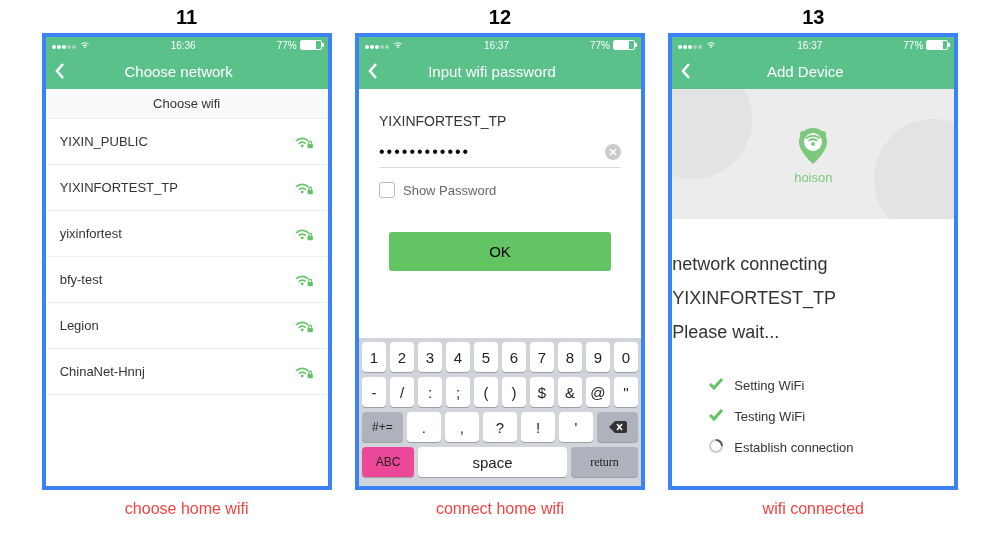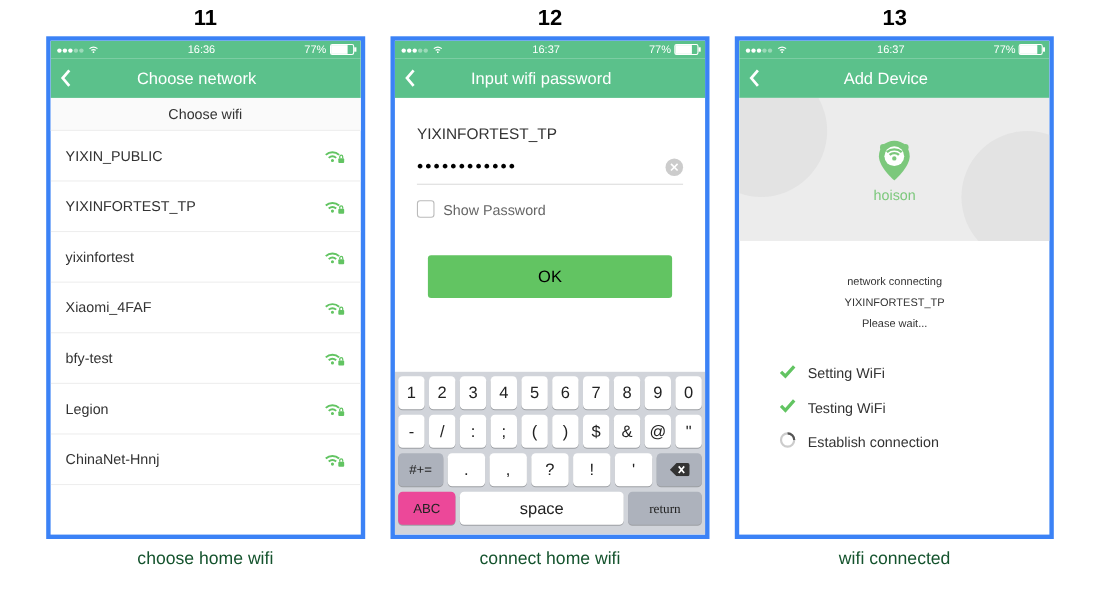--- a/index.html
+++ b/index.html
@@ -40,25 +40,25 @@
   .key.abc { flex:1.4; background:#ec4899; font-size:12px; }
   .key.sym { flex:1.2; background:#adb2bc; font-size:12px; }
   .key.bks { flex:1.2; background:#adb2bc; }
   
   .logo-area { background:#ececec; height:130px; display:flex; flex-direction:column; align-items:center; justify-content:center; gap:4px; position:relative; overflow:hidden; }
   .logo-area::before, .logo-area::after { content:""; position:absolute; width:120px; height:120px; border-radius:50%; background:#e3e3e3; }
   .logo-area::before { left:-40px; top:-30px; }
   .logo-area::after { right:-40px; top:30px; }
   .logo { position:relative; z-index:2; display:flex; flex-direction:column; align-items:center; gap:2px; }
   .logo-text { color:#7cc87c; font-size:13px; font-weight:500; }
-  .conn { text-align:center; padding:28px 0 20px; font-size:10px; color:#333; line-height:1.9; }
+  .conn { text-align:left; padding:28px 0 20px; font-size:18px; color:#333; line-height:1.9; }
   .steps { padding:0 36px; font-size:13px; color:#333; }
   .step-line { display:flex; align-items:center; gap:10px; padding:6px 0; }
   .tick svg, .spinner svg { width:16px; height:16px; }
-  .caption { text-align:center; font-size:16px; color:#14532d; padding-top:10px; }
+  .caption { text-align:center; font-size:16px; color:#ef4444; padding-top:10px; }
 </style>
 </head>
 <body>
 
 <div class="row">
 
   <div class="col">
     <div class="step-num">11</div>
     <div class="phone">
       <div class="status-bar">
@@ -97,28 +97,20 @@
           <div class="wifi-row">
             <span>YIXINFORTEST_TP</span>
             <svg class="wifi-ic" viewBox="0 0 22 18">
               <path fill="#62c462" d="M9 15a1.6 1.6 0 100-3.2 1.6 1.6 0 000 3.2zM4.5 10a7 7 0 019 0l-1.4 1.4a5 5 0 00-6.2 0zM1.5 7a11 11 0 0115 0l-1.4 1.4a9 9 0 00-12.2 0z"></path>
               <rect x="15" y="11" width="6" height="5" rx="1" fill="#62c462"></rect>
               <path fill="none" stroke="#62c462" stroke-width="1.3" d="M16.5 11V9.5a1.5 1.5 0 013 0V11"></path>
             </svg>
           </div>
           <div class="wifi-row">
             <span>yixinfortest</span>
-            <svg class="wifi-ic" viewBox="0 0 22 18">
-              <path fill="#62c462" d="M9 15a1.6 1.6 0 100-3.2 1.6 1.6 0 000 3.2zM4.5 10a7 7 0 019 0l-1.4 1.4a5 5 0 00-6.2 0zM1.5 7a11 11 0 0115 0l-1.4 1.4a9 9 0 00-12.2 0z"></path>
-              <rect x="15" y="11" width="6" height="5" rx="1" fill="#62c462"></rect>
-              <path fill="none" stroke="#62c462" stroke-width="1.3" d="M16.5 11V9.5a1.5 1.5 0 013 0V11"></path>
-            </svg>
-          </div>
-          <div class="wifi-row">
-            <span>Xiaomi_4FAF</span>
             <svg class="wifi-ic" viewBox="0 0 22 18">
               <path fill="#62c462" d="M9 15a1.6 1.6 0 100-3.2 1.6 1.6 0 000 3.2zM4.5 10a7 7 0 019 0l-1.4 1.4a5 5 0 00-6.2 0zM1.5 7a11 11 0 0115 0l-1.4 1.4a9 9 0 00-12.2 0z"></path>
               <rect x="15" y="11" width="6" height="5" rx="1" fill="#62c462"></rect>
               <path fill="none" stroke="#62c462" stroke-width="1.3" d="M16.5 11V9.5a1.5 1.5 0 013 0V11"></path>
             </svg>
           </div>
           <div class="wifi-row">
             <span>bfy-test</span>
             <svg class="wifi-ic" viewBox="0 0 22 18">
               <path fill="#62c462" d="M9 15a1.6 1.6 0 100-3.2 1.6 1.6 0 000 3.2zM4.5 10a7 7 0 019 0l-1.4 1.4a5 5 0 00-6.2 0zM1.5 7a11 11 0 0115 0l-1.4 1.4a9 9 0 00-12.2 0z"></path>

